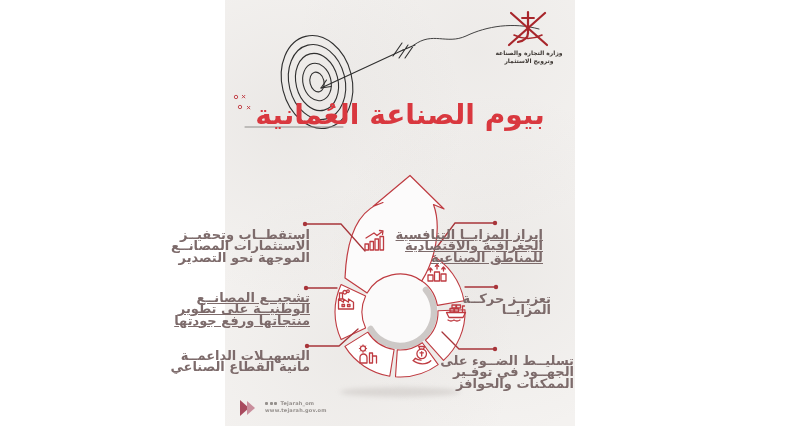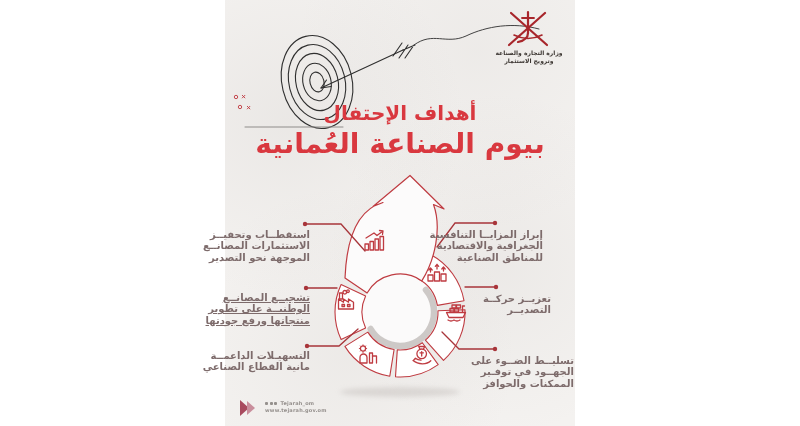--- a/index.html
+++ b/index.html
@@ -18,21 +18,21 @@
   }
   svg.art{position:absolute;left:0;top:0;}
   .title{
     position:absolute;top:99px;left:0;width:350px;text-align:center;direction:rtl;
     color:#d9383f;font-weight:bold;
   }
   .title .t1{font-size:20px;line-height:29px;}
   .title .t2{font-size:28px;line-height:31px;}
   .goal{
     position:absolute;direction:rtl;text-align:right;color:#7d6b6b;
-    font-size:10px;font-weight:bold;line-height:11.3px;white-space:nowrap;
+    font-size:13px;font-weight:bold;line-height:11.3px;white-space:nowrap;
   }
   .ministry{
     position:absolute;top:49px;left:268px;width:72px;text-align:center;direction:rtl;
     color:#3a3430;font-weight:bold;font-size:6px;line-height:7.5px;
   }
   .footer-text{
     position:absolute;left:40px;top:400px;color:#95908d;font-size:5px;line-height:6.5px;
     font-weight:bold;letter-spacing:.2px;
   }
   .footer-text .soc{display:inline-block;margin-right:2px;}
@@ -182,21 +182,20 @@
       </g>
     </g>
 
     <g>
       <polygon points="15,400 15,416 24,408" fill="#a84a5e"></polygon>
       <polygon points="22,401 22,415 30,408" fill="#c98e9c"></polygon>
     </g>
   </svg>
 
   <div class="title">
-    <div class="t1">أهداف الإحتفال</div>
     <div class="t2">بيوم الصناعة العُمانية</div>
   </div>
 
   <div class="ministry">
     <div>وزارة التجارة والصناعة</div>
     <div>وترويج الاستثمار</div>
   </div>
 
   <div class="goal" style="top:229px;right:265px;">
     <div>استقطــاب وتحفيــز</div>
@@ -206,28 +205,28 @@
   <div class="goal" style="top:292px;right:265px;text-decoration:underline;">
     <div>تشجيــع المصانــع</div>
     <div>الوطنيــة على تطوير</div>
     <div>منتجاتها ورفع جودتها</div>
   </div>
   <div class="goal" style="top:350px;right:265px;">
     <div>التسهيـلات الداعمــة</div>
     <div>مانية القطاع الصناعي</div>
   </div>
 
-  <div class="goal" style="top:229px;right:32px;">
+  <div class="goal" style="top:229px;right:32px;text-decoration:underline;">
     <div>إبراز المزايــا التنافسية</div>
     <div>الجغرافية والاقتصادية</div>
     <div>للمناطق الصناعية</div>
   </div>
   <div class="goal" style="top:293px;right:24px;">
     <div>تعزيــز حركــة</div>
-    <div>التصديــر</div>
+    <div>المزايــا</div>
   </div>
   <div class="goal" style="top:355px;right:1px;">
     <div>تسليــط الضــوء على</div>
     <div>الجهــود في توفـير</div>
     <div>الممكنات والحوافز</div>
   </div>
 
   <div class="footer-text">
     <div>
       <span class="soc"><i></i><i></i><i></i></span><span>Tejarah_om</span>

